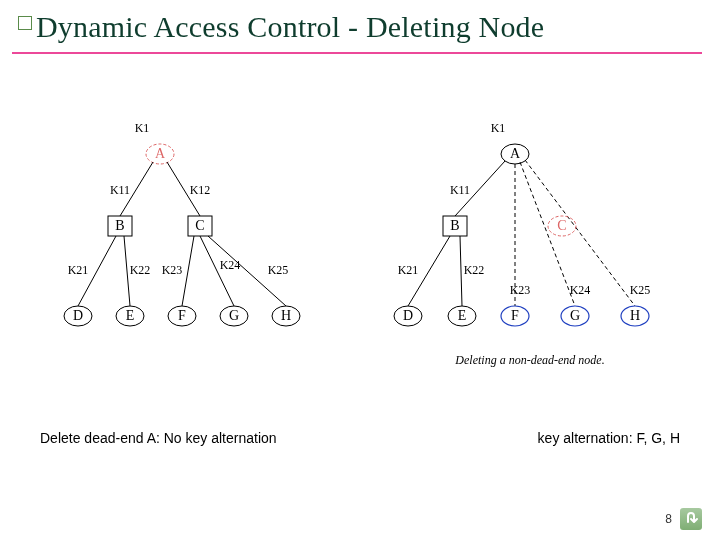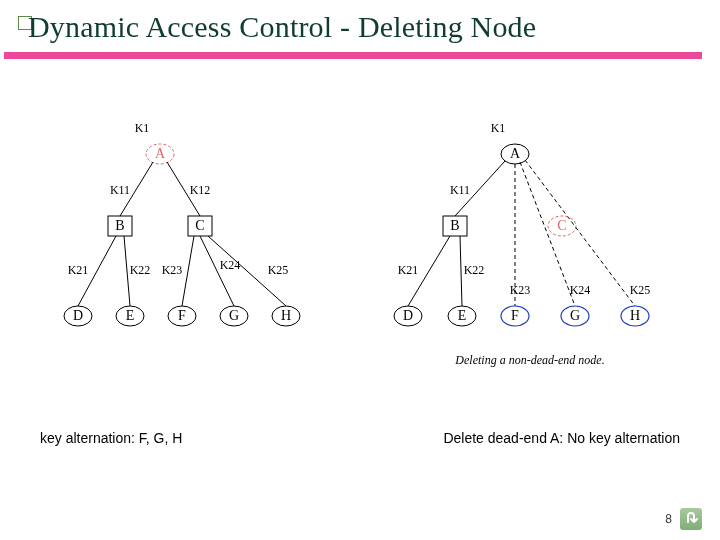--- a/index.html
+++ b/index.html
@@ -8,24 +8,24 @@
     width: 720px;
     height: 540px;
     background: #fff;
     font-family: "Times New Roman", Times, serif;
     color: #000;
     position: relative;
     overflow: hidden;
   }
   .title-bar {
     position: absolute;
-    left: 4px;
+    left: 12px;
     top: 10px;
     right: 18px;
-    border-bottom: 7px solid #ec4899;
+    border-bottom: 2px solid #ec4899;
     padding-bottom: 8px;
   }
   .title-accent {
     position: absolute;
     left: 18px;
     top: 16px;
     width: 12px;
     height: 12px;
     border: 1px solid #5a8b4a;
   }
@@ -169,22 +169,22 @@
     <text class="node-label" x="185" y="193">G</text>
     <ellipse cx="245" cy="192" rx="14" ry="10" fill="#fff" stroke="#2040c0" stroke-width="1.2"></ellipse>
     <text class="node-label" x="245" y="193">H</text>
 
     <text class="caption-ital" x="140" y="240">Deleting a non-dead-end node.</text>
   </g>
 </svg>
 </div>
 
 <div class="caption-row">
+  <span>Delete dead-end A: No key alternation</span>
   <span>key alternation: F, G, H</span>
-  <span>Delete dead-end A: No key alternation</span>
 </div>
 
 <div class="footer">
   <span>8</span>
   <span class="return-icon">
     <svg width="16" height="16" viewBox="0 0 16 16">
       <path d="M5 11 V5 a3 3 0 0 1 6 0 V9" fill="none" stroke="#fff" stroke-width="2" stroke-linecap="round"></path>
       <path d="M8 8 L11 11 L14 8" fill="none" stroke="#fff" stroke-width="2" stroke-linecap="round" stroke-linejoin="round"></path>
     </svg>
   </span>

